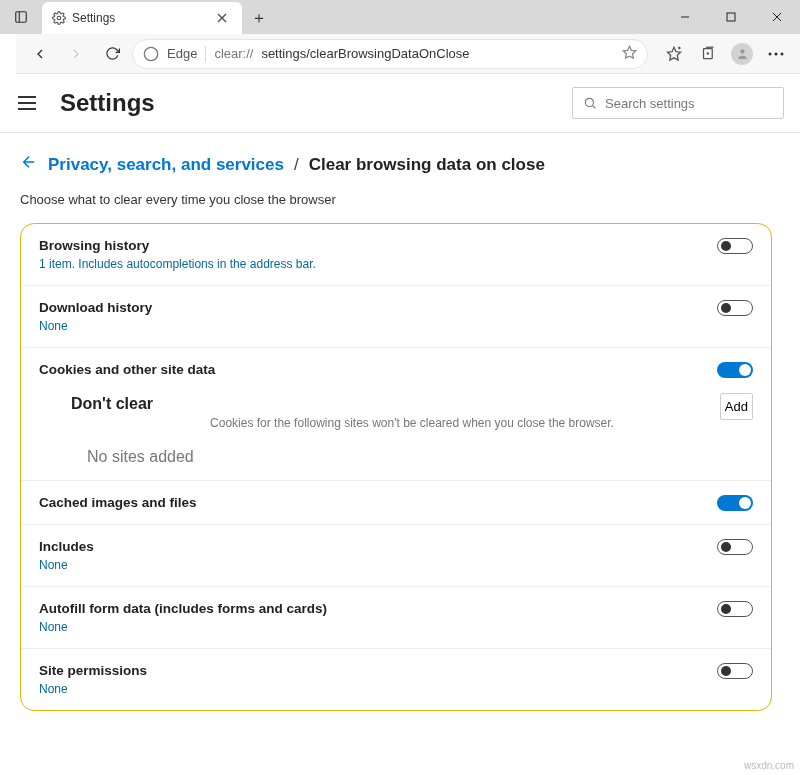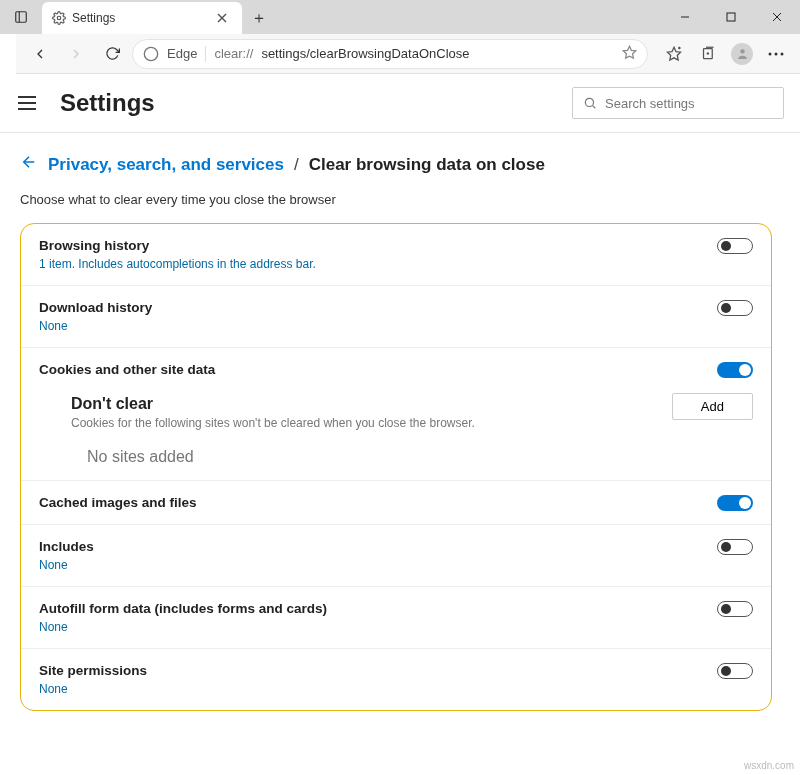--- a/index.html
+++ b/index.html
@@ -43,22 +43,22 @@
   .row:first-child { border-top:none; }
   .row-title { font-size:13.5px; font-weight:600; color:#222; }
   .row-desc { font-size:12px; color:#0369a1; margin-top:4px; }
   .toggle { position:absolute; right:18px; top:14px; width:36px; height:16px; border-radius:10px; }
   .toggle.off { background:#fff; border:1px solid #555; }
   .toggle.off::after { content:""; position:absolute; left:3px; top:2px; width:10px; height:10px; background:#333; border-radius:50%; }
   .toggle.on { background:#0078d4; }
   .toggle.on::after { content:""; position:absolute; right:2px; top:2px; width:12px; height:12px; background:#fff; border-radius:50%; }
   .subrow { padding:10px 18px 10px 50px; position:relative; }
   .subrow-title { font-size:16px; font-weight:600; color:#222; }
-  .subrow-desc { font-size:12px; color:#777; margin-top:3px; }
-  .addbtn { position:absolute; right:18px; top:8px; border:1px solid #ccc; background:#fff; padding:5px 28px; font-size:13px; border-radius:2px; }
+  .subrow-desc { font-size:12px; color:#777; margin-top:3px;text-align:center; }
+  .addbtn { position:absolute; right:18px; top:8px; border:1px solid #ccc; background:#fff; padding:5px 4px; font-size:13px; border-radius:2px; }
   .noadded { padding:8px 18px 14px 66px; font-size:16px; color:#777; }
   .watermark { position:absolute; right:6px; bottom:4px; font-size:10px; color:#bbb; }
 </style>
 </head>
 <body>
 
 <div class="titlebar">
   <div class="tb-left">
     <svg width="14" height="14" viewBox="0 0 24 24">
         <rect x="3" y="3" width="18" height="18" rx="2" fill="none" stroke="#333" stroke-width="2"></rect>

